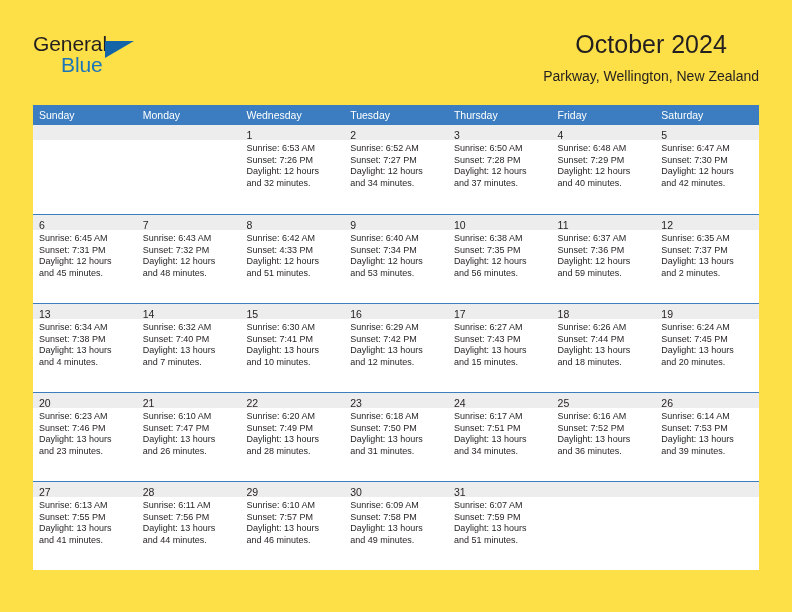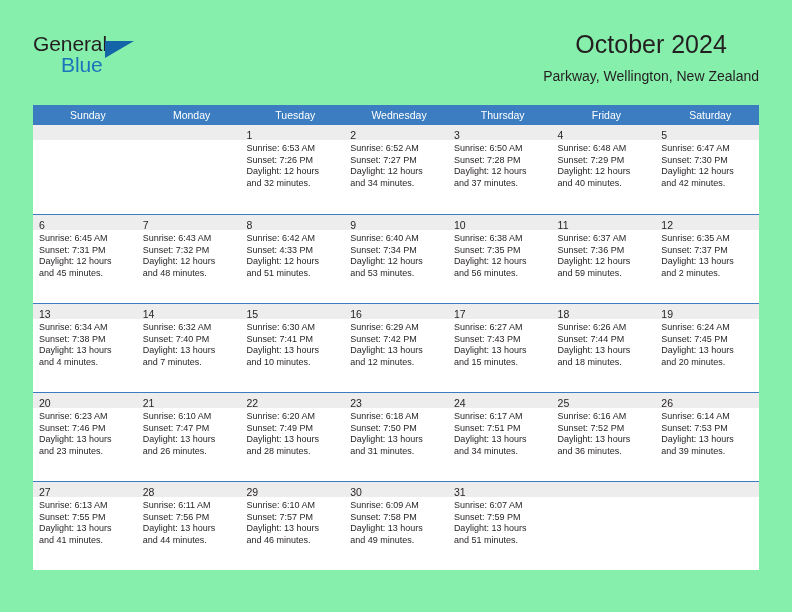--- a/index.html
+++ b/index.html
@@ -9,21 +9,21 @@
     width: 792px;
     height: 612px;
     background: #ffffff;
     font-family: "Liberation Sans", sans-serif;
     -webkit-font-smoothing: antialiased;
   }
   .page {
     position: relative;
     width: 792px;
     height: 612px;
-    background: #86efac;
+    background: #fde047;
     overflow: hidden;
   }
 
   
   .header {
     position: absolute;
     left: 33px;
     top: 28px;
     width: 726px;
     height: 72px;
@@ -98,21 +98,20 @@
     background: #3b7dc0;
   }
   .dow {
     flex: 1 1 0;
     color: #ffffff;
     font-size: 10.5px;
     line-height: 20px;
     padding-left: 6px;
     white-space: nowrap;
     overflow: hidden;
-    text-align: center;
   }
 
   .week {
     display: flex;
     width: 726px;
     height: 89px;
     border-top: 1px solid #3b7dc0;
   }
   .week:first-of-type { border-top: none; }
 
@@ -160,22 +159,22 @@
       <div class="cal-title">October 2024</div>
       <div class="cal-subtitle">Parkway, Wellington, New Zealand</div>
     </div>
 
   </div>
 
   <div class="calendar">
     <div class="dow-row" id="dow-row">
         <div class="dow">Sunday</div>
         <div class="dow">Monday</div>
+        <div class="dow">Wednesday</div>
         <div class="dow">Tuesday</div>
-        <div class="dow">Wednesday</div>
         <div class="dow">Thursday</div>
         <div class="dow">Friday</div>
         <div class="dow">Saturday</div>
       </div>
     <div id="weeks-container">
         <div class="week">
           <div class="cell empty">
             <div class="cell-datebar"><span class="cell-date"></span></div>
           </div>
           <div class="cell empty">

